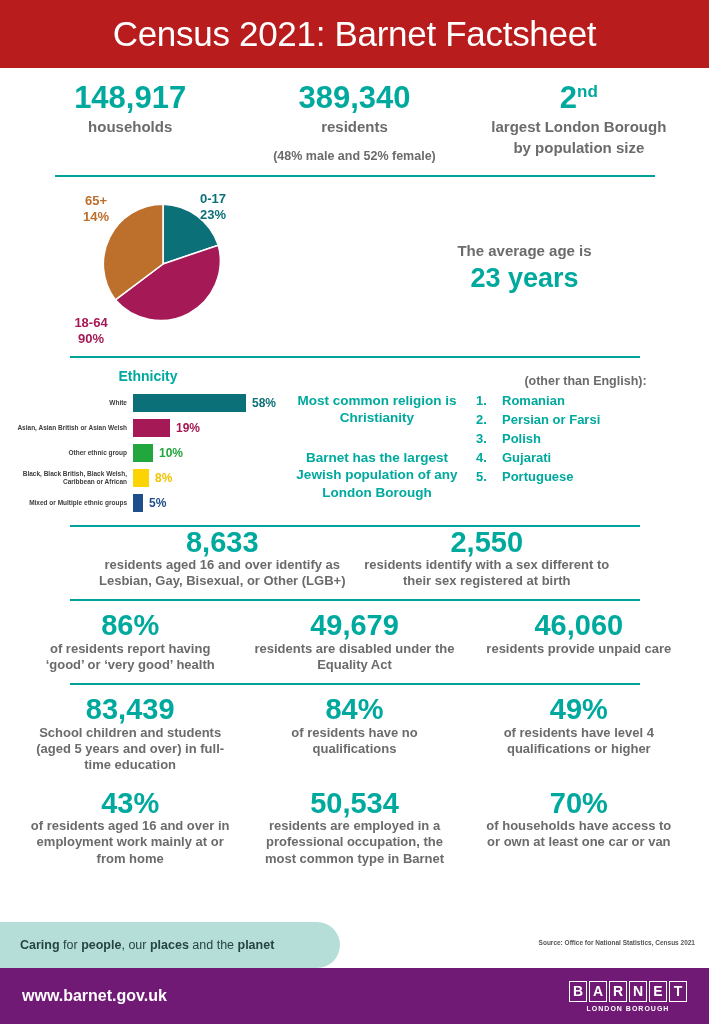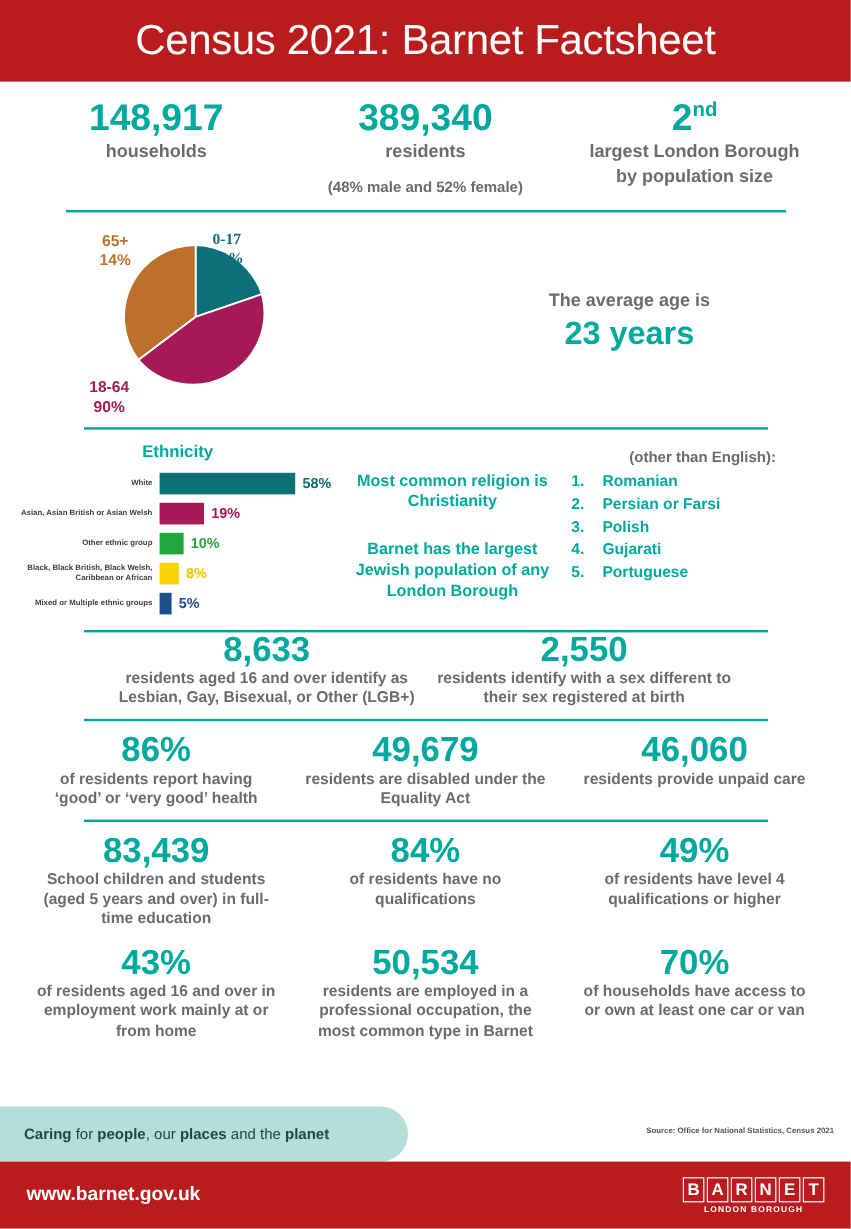--- a/index.html
+++ b/index.html
@@ -54,21 +54,21 @@
   
   .pie-row {
     display: flex;
     align-items: center;
     padding: 8px 18px 0 18px;
     height: 175px;
   }
   .pie-wrap { width: 330px; position: relative; height: 175px; }
   .pie-svg { position: absolute; left: 80px; top: 18px; }
   .pie-label { position: absolute; font-size: 13px; font-weight: bold; line-height: 1.25; }
-  .lbl-017  { left: 159px; top: 10px;  color: #0c7078; font-family: Liberation Serif, serif; }
+  .lbl-017  { left: 182px; top: 10px;  color: #0c7078; }
   .lbl-65   { left: 48px;  top: 12px;  color: #bd702c; text-align: center; width: 60px; }
   .lbl-1864 { left: 40px;  top: 134px; color: #a51a56; text-align: center; width: 66px; }
 
   .avg-wrap { flex: 1; text-align: center; padding-left: 10px; }
   .avg-label { font-size: 15px; color: #6b6b6b; font-weight: bold; }
   .avg-value { font-size: 27px; color: #00a99d; font-weight: bold; margin-top: 4px; }
 
   
   .eth-row { display: flex; padding: 10px 14px 0 14px; }
 
@@ -116,21 +116,21 @@
   .source {
     position: absolute;
     right: 14px; bottom: 78px;
     font-size: 6.5px; color: #555555; font-weight: bold;
   }
 
   .footer-band {
     position: absolute;
     left: 0; bottom: 0;
     width: 709px; height: 56px;
-    background: #b91c1c;
+    background: #701a75;
     display: flex; align-items: center; justify-content: space-between;
     padding: 0 22px;
   }
   .footer-url { color: #ffffff; font-size: 16px; font-weight: bold; }
 
   .logo { text-align: center; }
   .logo-letters { display: flex; gap: 2px; }
   .logo-letters span {
     border: 1.5px solid #ffffff; color: #ffffff;
     font-size: 14px; font-weight: bold;

